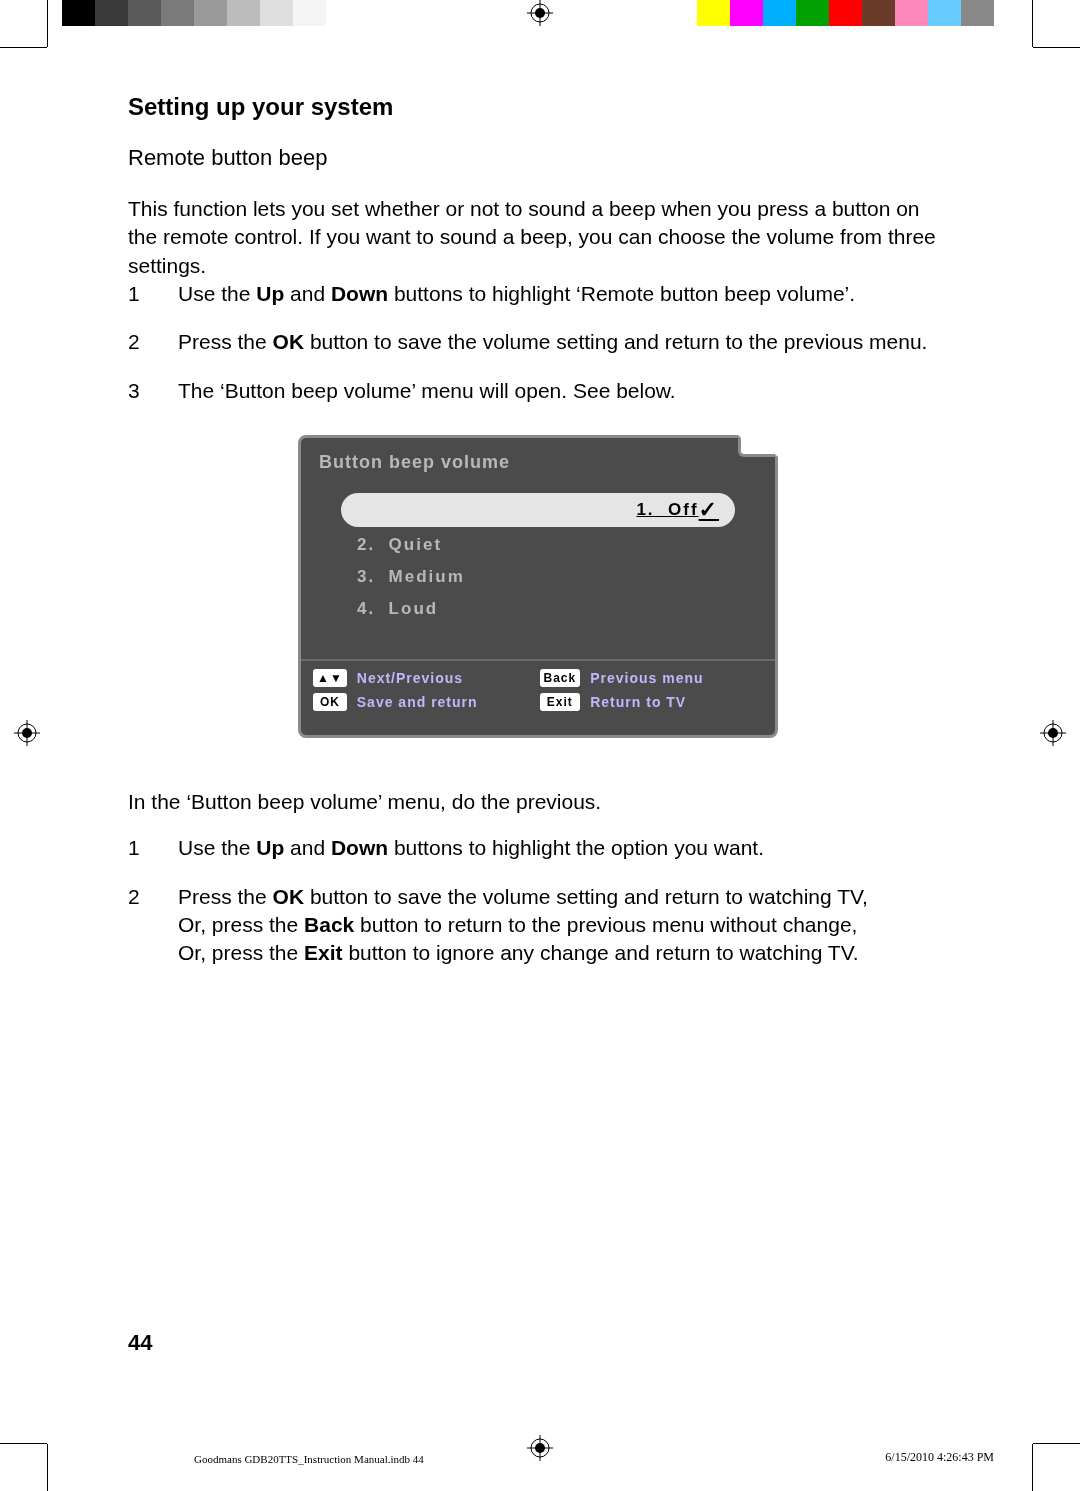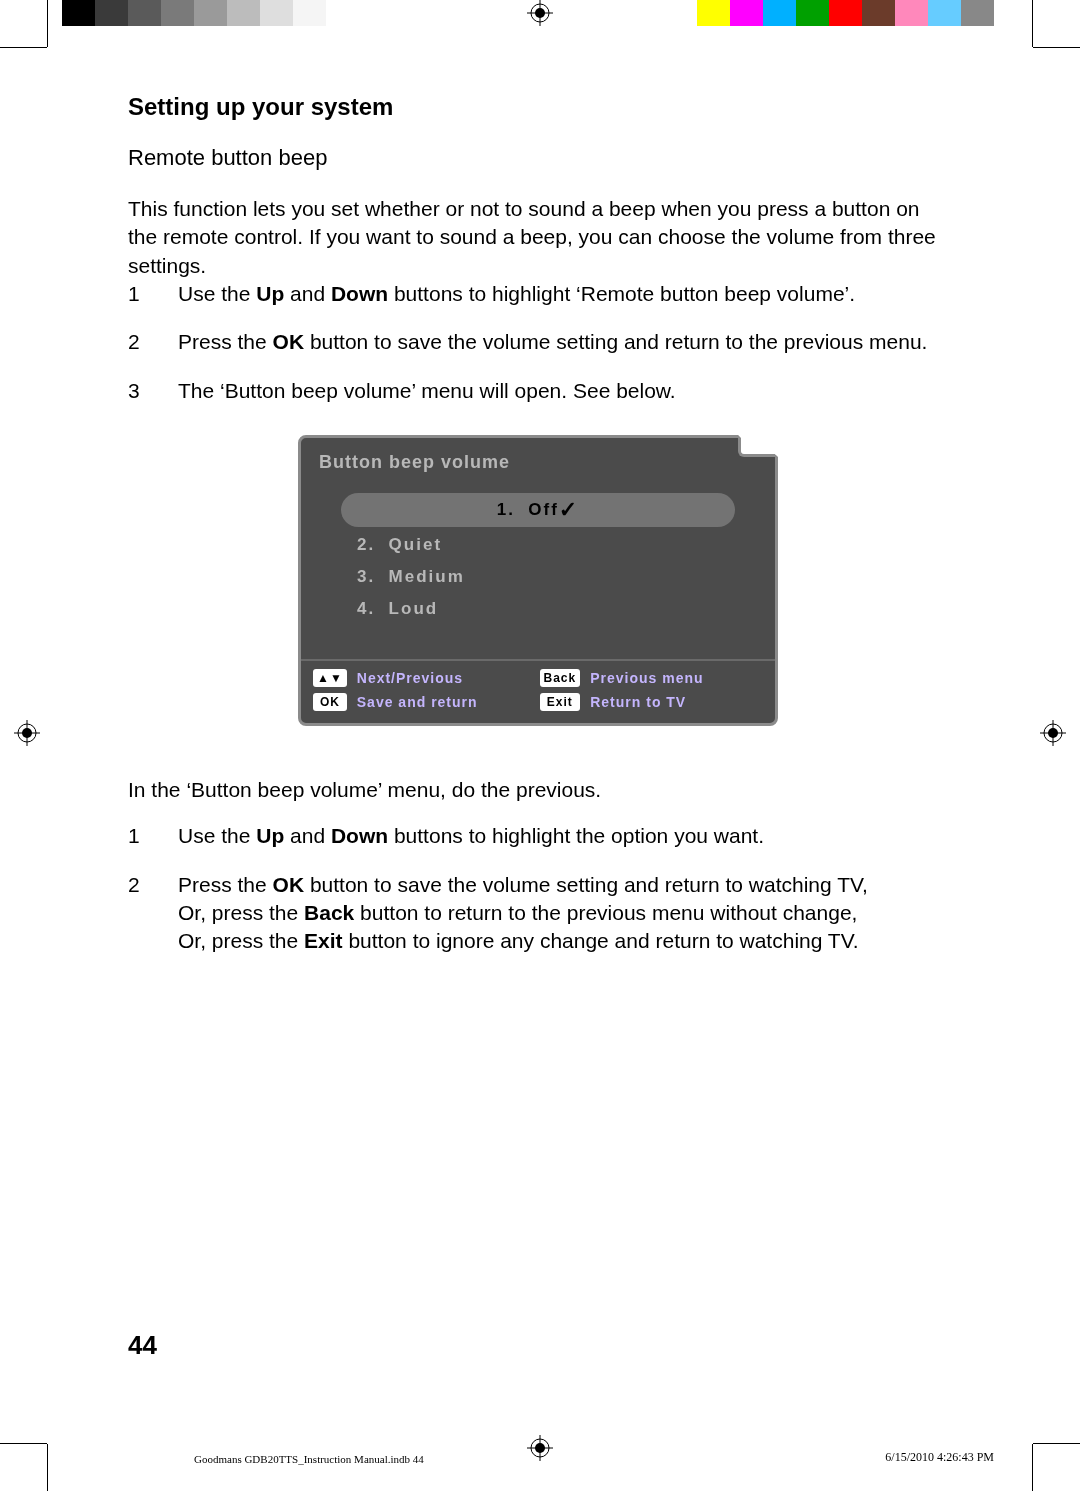--- a/index.html
+++ b/index.html
@@ -91,21 +91,21 @@
     justify-content: center;
     margin: 10px 0 50px 0;
   }
   .osd {
     width: 480px;
     background: #4b4b4b;
     border: 3px solid #8b8b8b;
     border-radius: 8px;
     position: relative;
     font-family: Verdana, Arial, sans-serif;
-    padding-bottom: 0;
+    padding-bottom: 12px;
   }
   .osd .tab-notch {
     position: absolute;
     top: -3px;
     right: -3px;
     width: 40px;
     height: 22px;
     background: #fff;
     border-left: 3px solid #8b8b8b;
     border-bottom: 3px solid #8b8b8b;
@@ -126,28 +126,29 @@
   .osd .opt {
     color: #b8b8b8;
     font-size: 17px;
     font-weight: bold;
     letter-spacing: 2px;
     padding: 4px 0 4px 16px;
     margin-bottom: 4px;
     white-space: pre;
   }
   .osd .opt.selected {
-    background: #737373;
+    background: #e5e5e5;
     color: #000;
     border-radius: 18px;
     display: flex;
-    justify-content: center;
+    justify-content: flex-end;
     align-items: center;
     padding: 4px 16px;
     letter-spacing: 2px;
+    text-decoration: underline;
   }
   .osd .opt.selected .check {
     font-size: 22px;
     font-weight: bold;
   }
   .osd .legend {
     display: grid;
     grid-template-columns: auto 1fr auto 1fr;
     gap: 6px 10px;
     padding: 8px 12px 12px 12px;
@@ -172,21 +173,21 @@
     align-self: center;
     white-space: nowrap;
   }
 
   
   .page-number {
     position: absolute;
     left: 128px;
     top: 1330px;
     font-weight: bold;
-    font-size: 26px;
+    font-size: 22px;
     font-family: "Arial Narrow", Arial, sans-serif;
   }
   .print-foot-left {
     position: absolute;
     left: 150px;
     bottom: 26px;
     font-size: 11px;
     font-family: "Times New Roman", serif;
     padding-left: 44px;
   }

